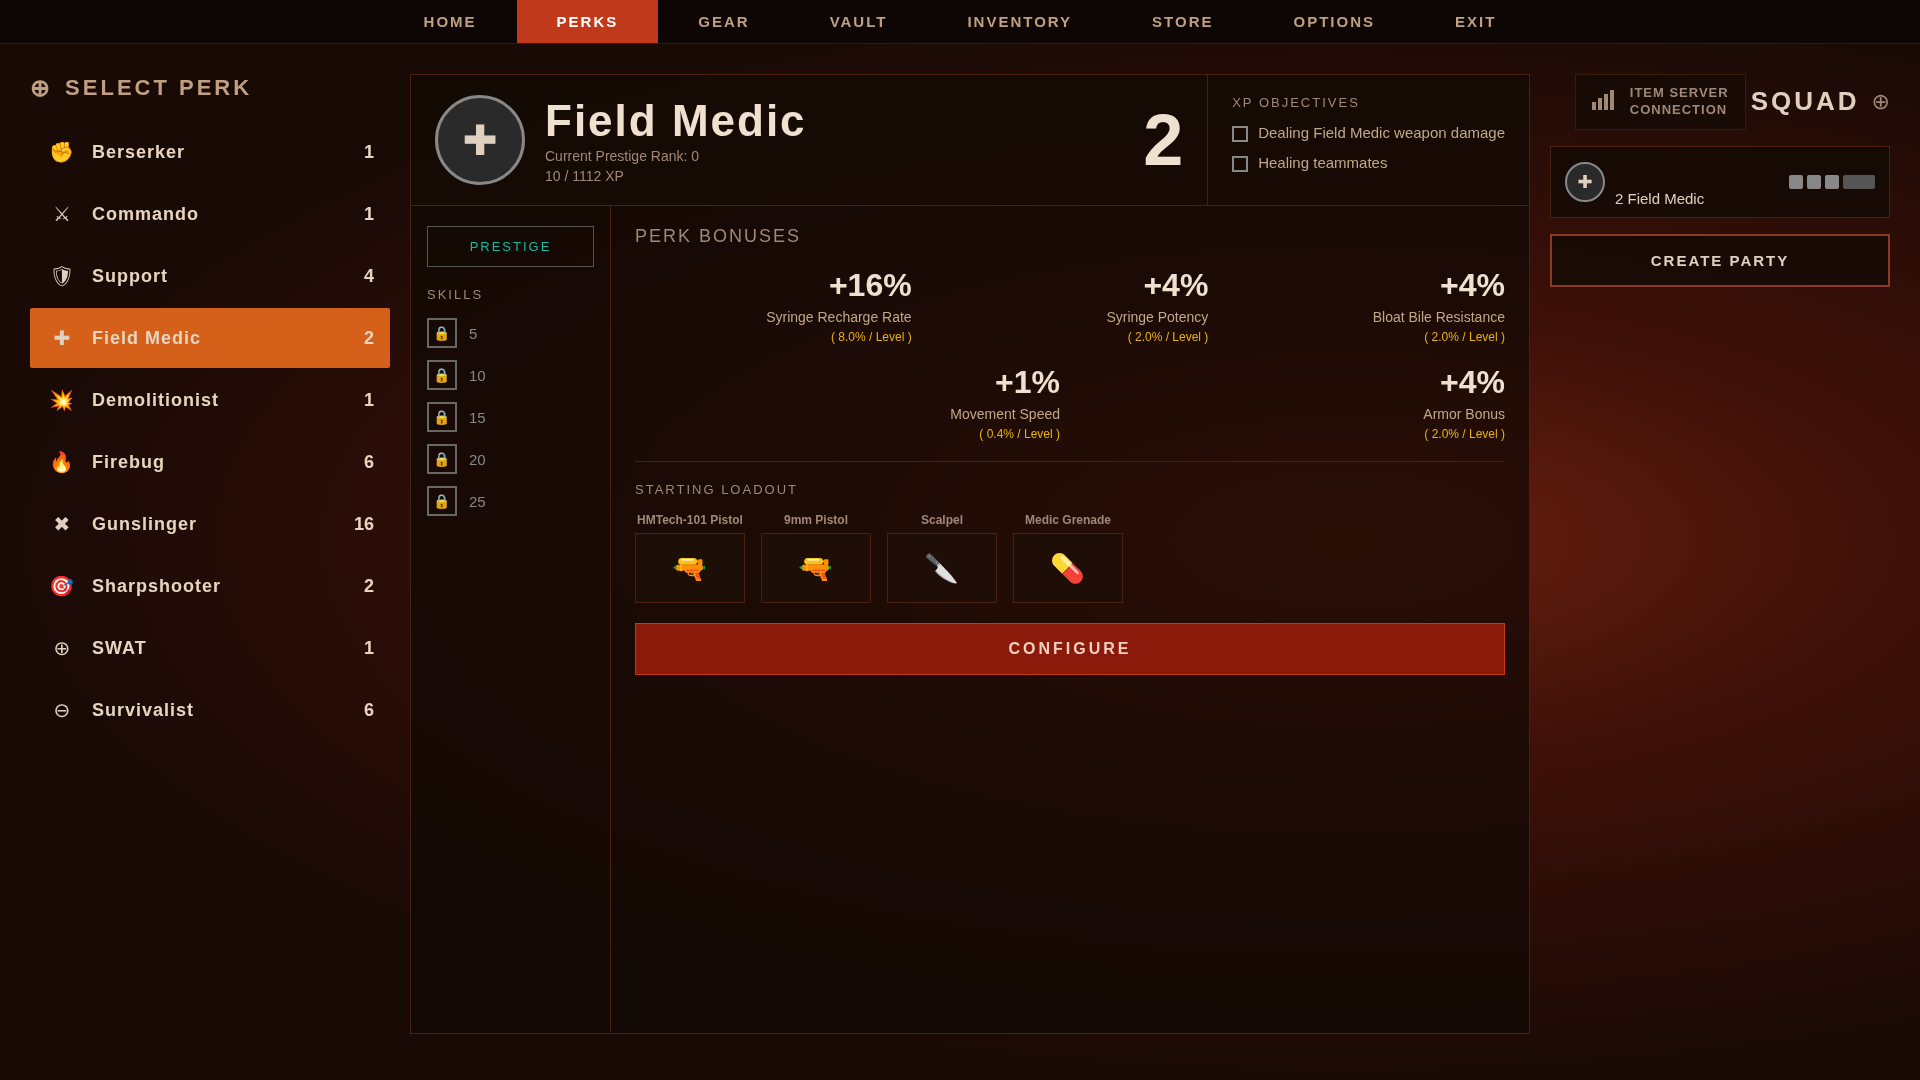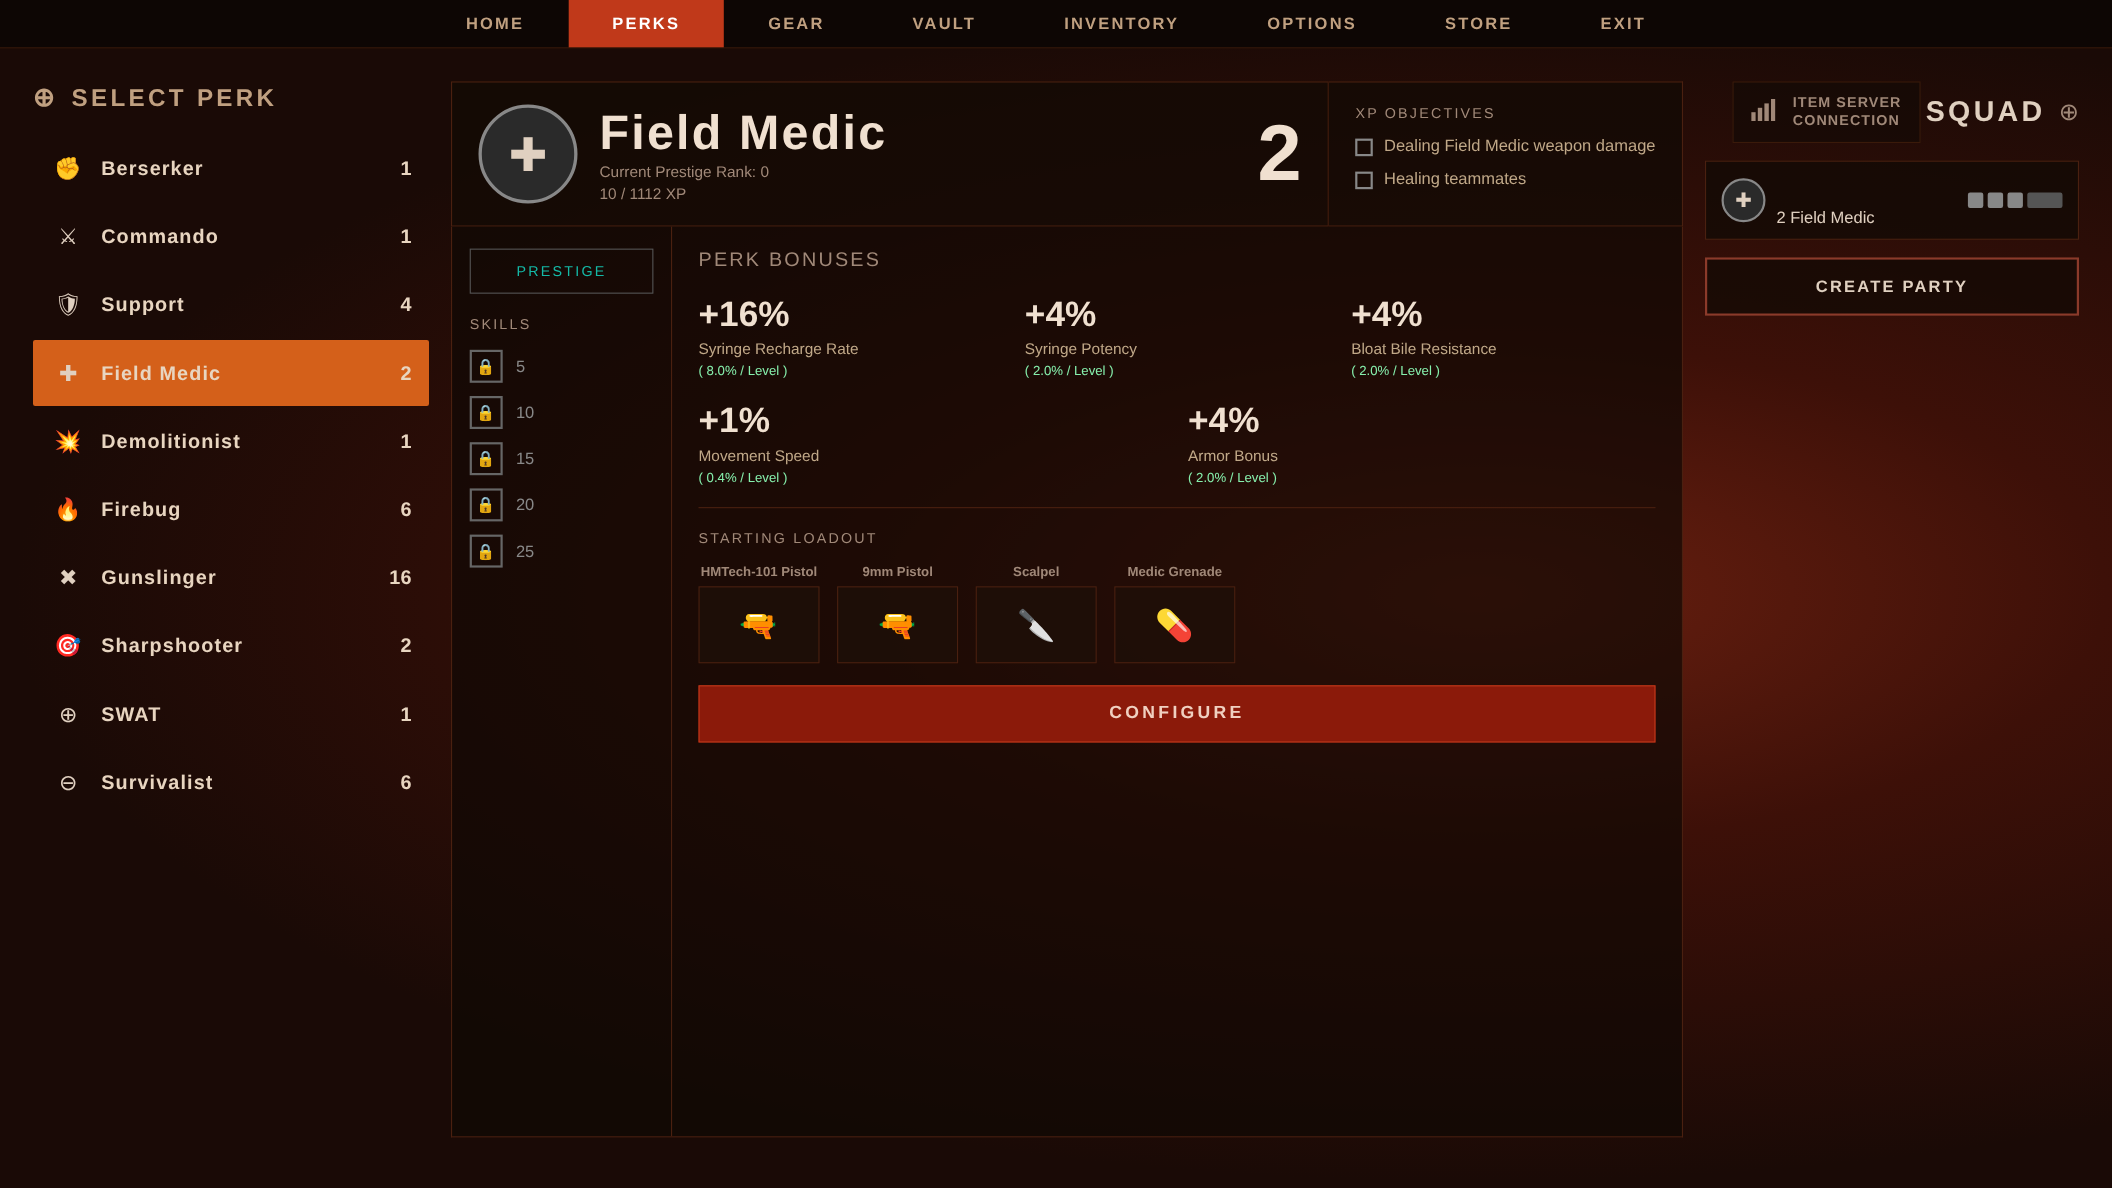--- a/index.html
+++ b/index.html
@@ -267,36 +267,36 @@
       color: #a08878;
       margin-bottom: 20px;
     }
     .bonuses-grid {
       display: grid;
       grid-template-columns: 1fr 1fr 1fr;
       gap: 20px;
       margin-bottom: 20px;
     }
     .bonus-item {
-      text-align: left;
+      text-align: right;
     }
     .bonus-value {
       font-size: 32px;
       font-weight: bold;
       color: #f0e0d0;
     }
     .bonus-name {
       font-size: 14px;
       color: #c0a888;
       margin-top: 4px;
       line-height: 1.3;
     }
     .bonus-rate {
       font-size: 12px;
-      color: #86efac;
+      color: #eab308;
       margin-top: 4px;
     }
     .bonuses-grid-2 {
       display: grid;
       grid-template-columns: 1fr 1fr;
       gap: 20px;
       margin-bottom: 20px;
     }
     .bonuses-divider {
       border: none;
@@ -431,22 +431,22 @@
 <body>
 
 <div class="bg-overlay"></div>
 
 <nav class="top-nav">
   <div class="nav-item">HOME</div>
   <div class="nav-item active">PERKS</div>
   <div class="nav-item">GEAR</div>
   <div class="nav-item">VAULT</div>
   <div class="nav-item">INVENTORY</div>
+  <div class="nav-item">STORE</div>
   <div class="nav-item">OPTIONS</div>
-  <div class="nav-item">STORE</div>
   <div class="nav-item">EXIT</div>
 </nav>
 
 <div class="main">
 
   <aside class="sidebar">
     <div class="sidebar-title">
       <span class="icon">⊕</span>
       <span>SELECT PERK</span>
     </div>

